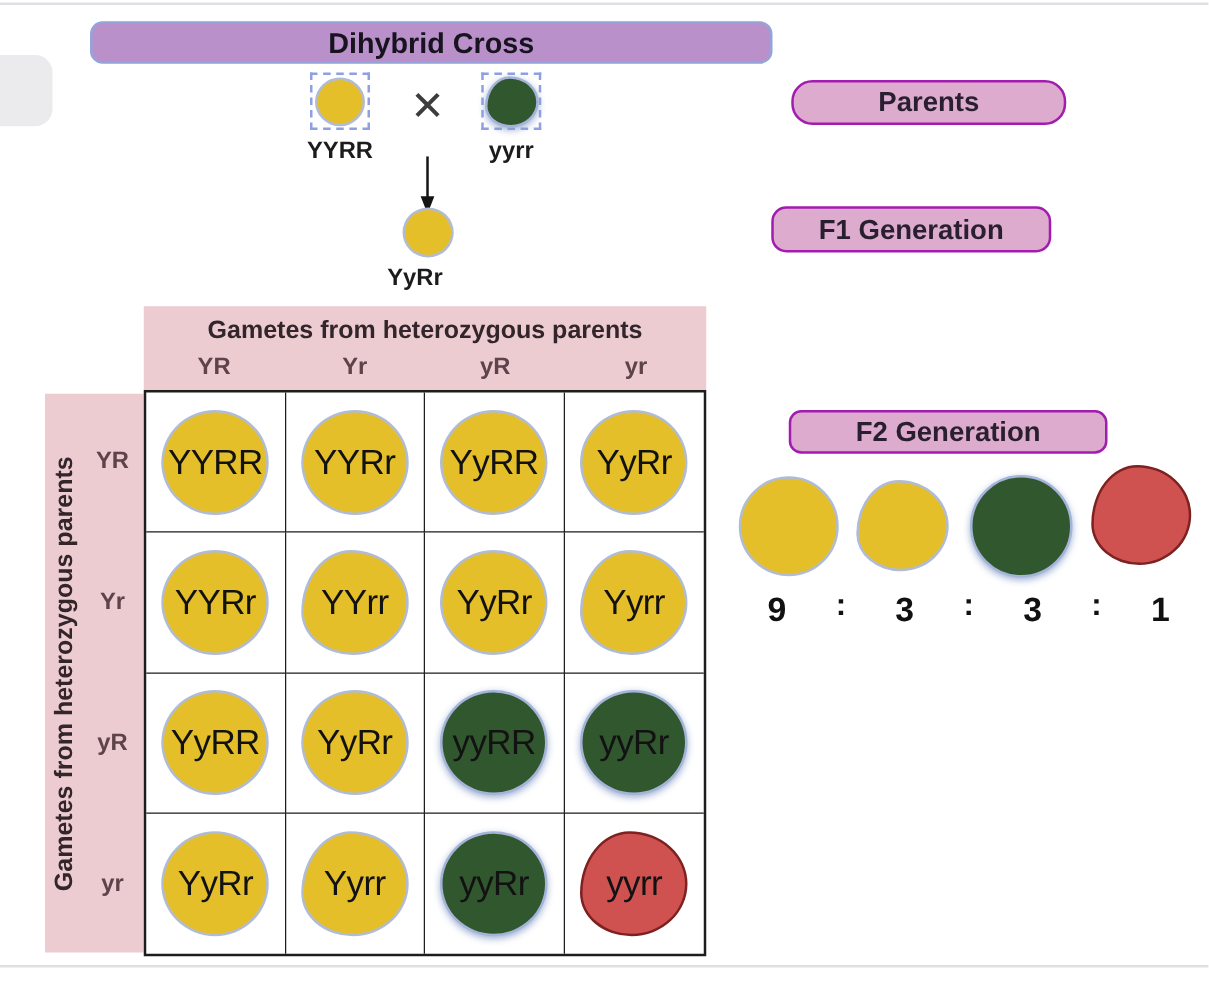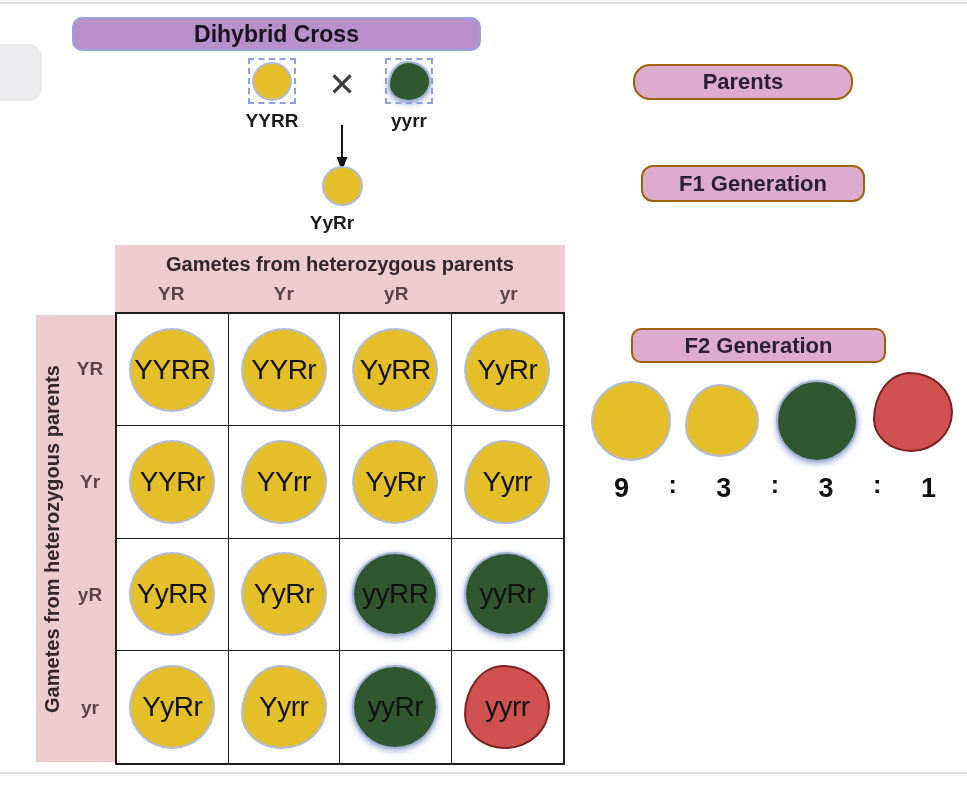--- a/index.html
+++ b/index.html
@@ -8,29 +8,29 @@
     position:relative; width:967px; height:786px; background:#ffffff;
     overflow:hidden; font-family:"Liberation Sans", sans-serif; color:#1a1a1a;
   }
   .hline { position:absolute; left:0; width:967px; height:2px; background:#e0e0e4; }
   #top-line { top:2px; }
   #bottom-line { top:772px; }
   #corner-blob { position:absolute; left:-28px; top:44px; width:70px; height:57px;
     background:#ebebee; border-radius:14px; }
 
   
-  #banner { position:absolute; left:72px; top:17px; width:409px; height:34px;
+  #banner { position:absolute; left:72px; top:17px; width:546px; height:34px;
     background:#ba90ca; border:2.5px solid #94a3da; border-radius:10px;
     display:flex; align-items:center; justify-content:center;
     font-weight:bold; font-size:23px; color:#17131f; }
-  .pill { position:absolute; background:#dcabce; border:2px solid #a16207;
+  .pill { position:absolute; background:#dcabce; border:2px solid #a21caf;
     display:flex; align-items:center; justify-content:center;
     font-weight:bold; font-size:22px; color:#2a1f30; }
   #pill-parents { left:633px; top:64px; width:220px; height:36px; border-radius:17px; }
-  #pill-f1 { left:617px; top:165px; width:224px; height:37px; border-radius:12px;margin-left:24px; }
+  #pill-f1 { left:617px; top:165px; width:224px; height:37px; border-radius:12px; }
   #pill-f2 { left:631px; top:328px; width:255px; height:35px; border-radius:10px; }
 
   
   .shape { display:flex; align-items:center; justify-content:center; color:#121212; }
   .round { border-radius:50%; }
   .wrinkled { border-radius:46% 54% 52% 48% / 59% 50% 50% 41%; }
   .yellow { background:#e5bf2a; border:2.5px solid #b0bcd6; }
   .green  { background:#31572f; border:2px solid #a3b4d8; box-shadow:0 2px 6px rgba(140,160,205,.85); }
   .red    { background:#cf5251; border:2.5px solid #7d2121; }
   .sm { width:40px; height:39px; }

